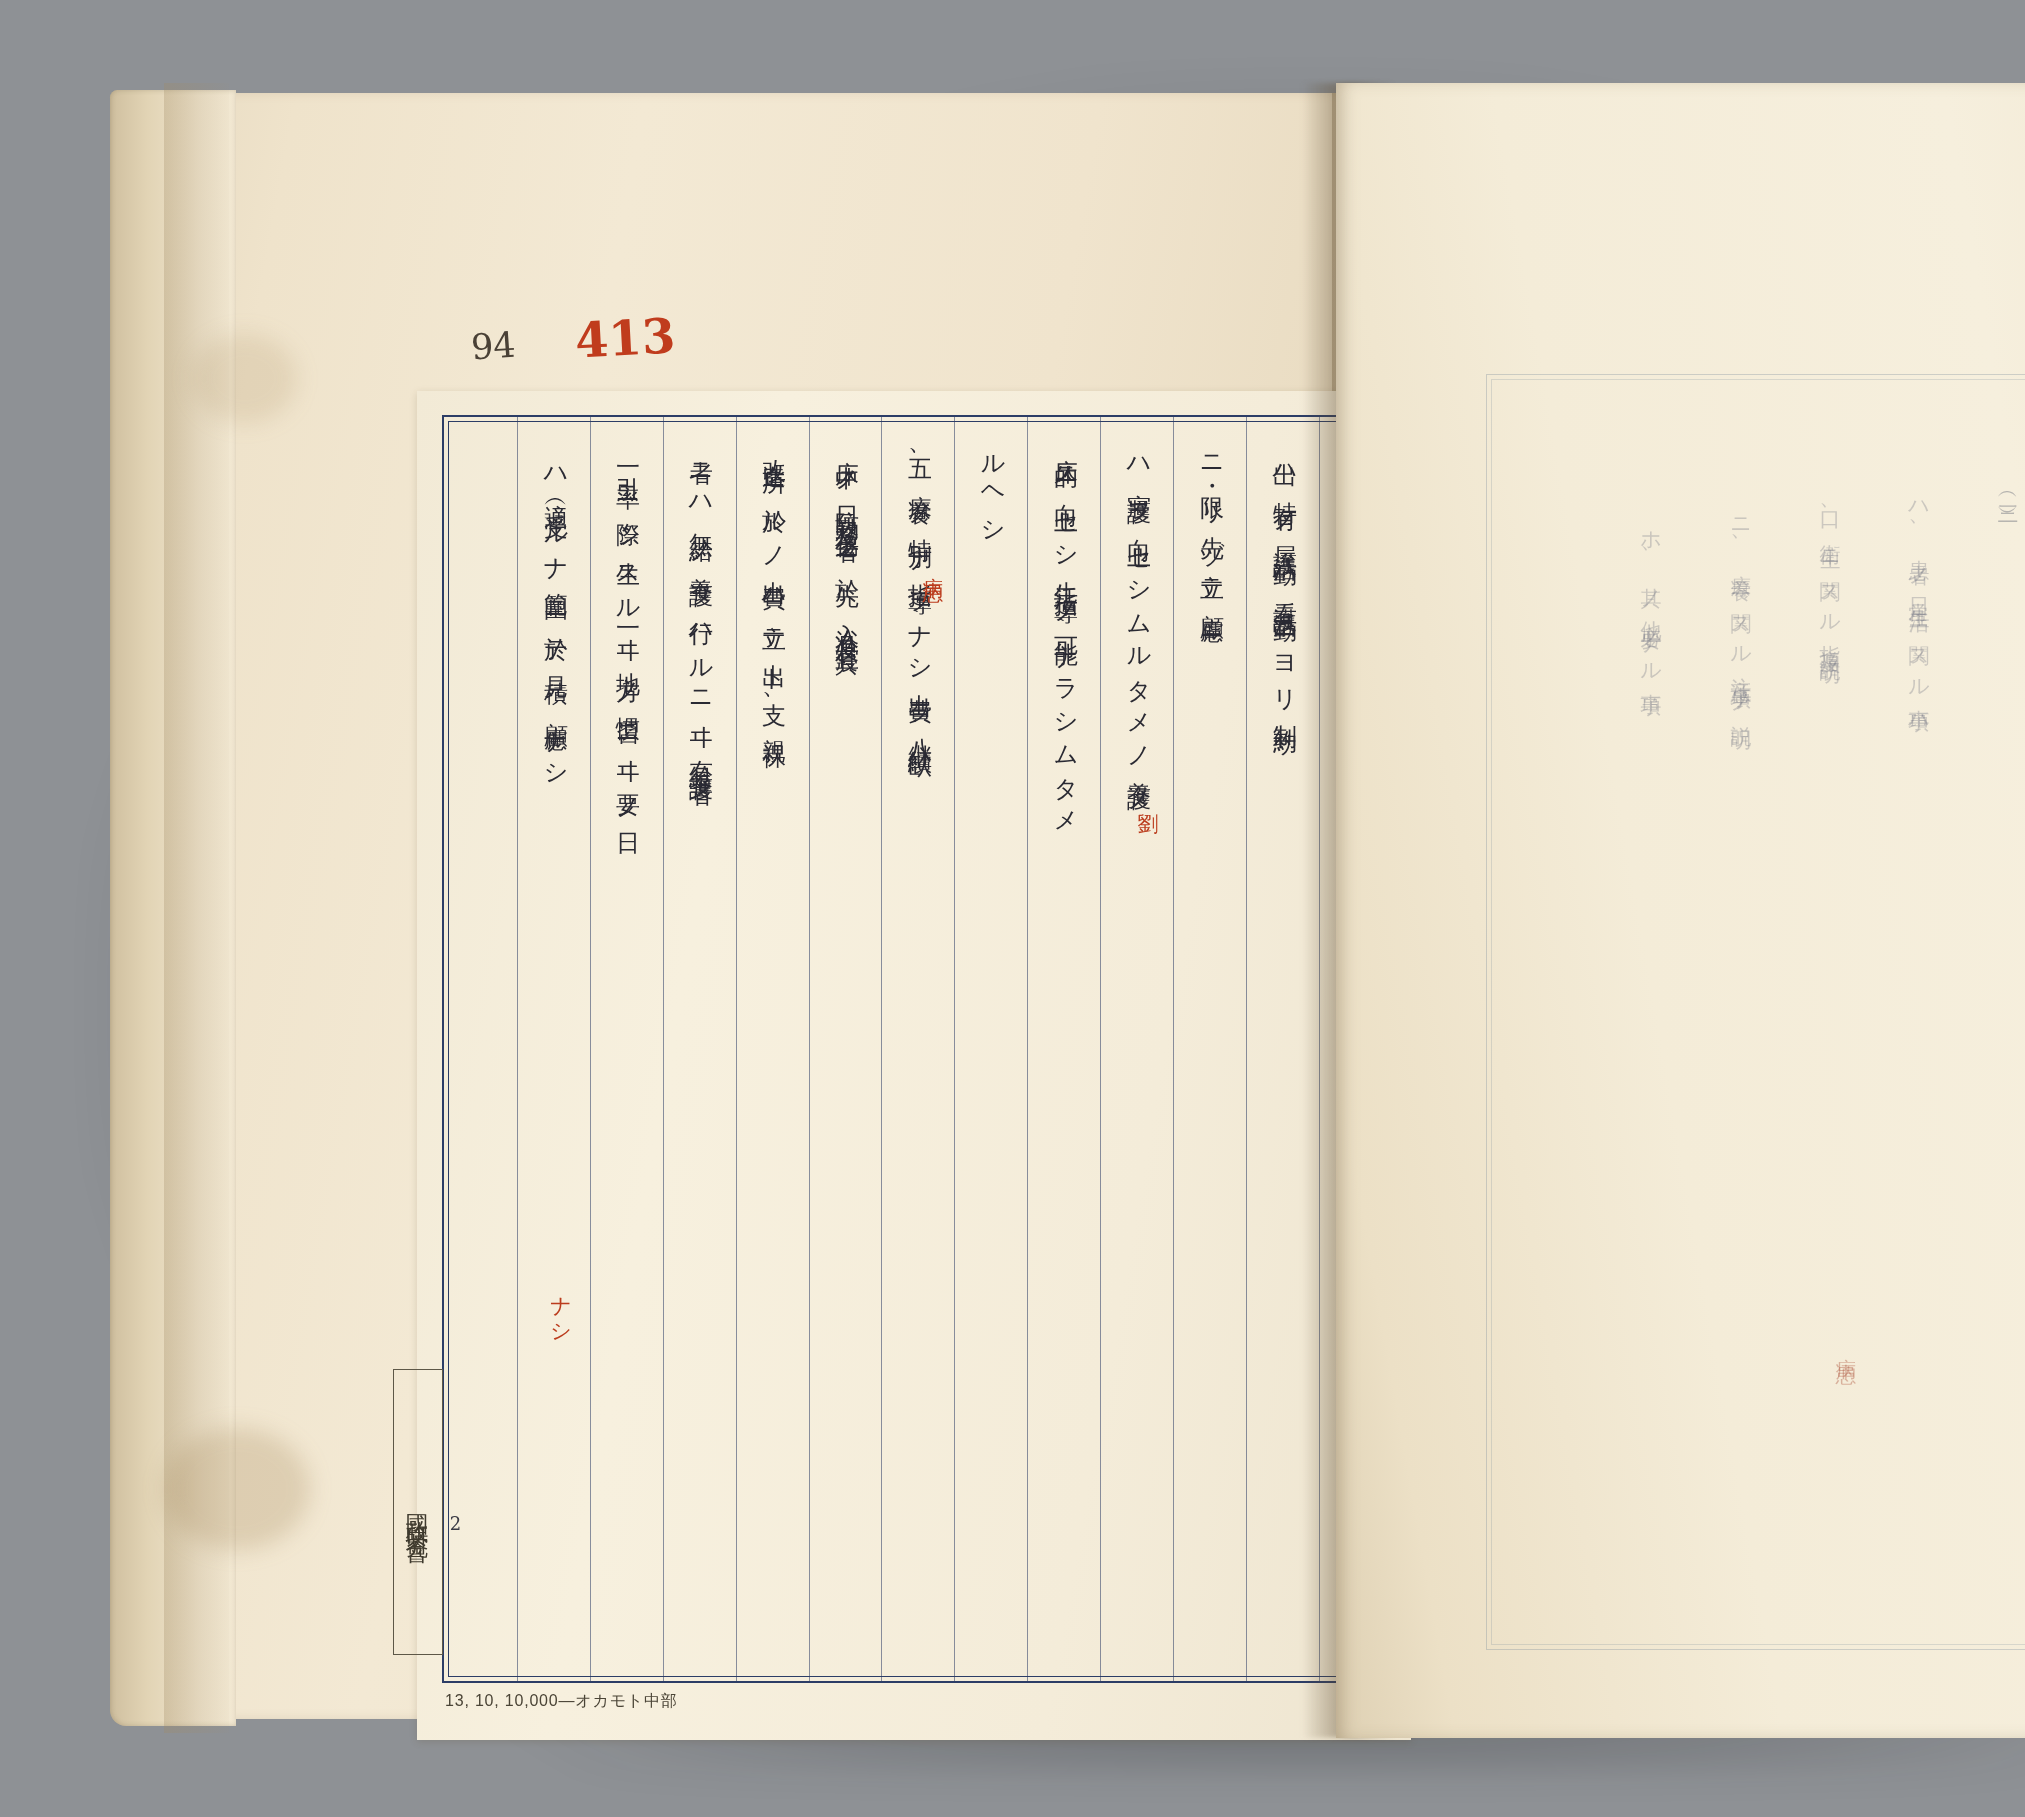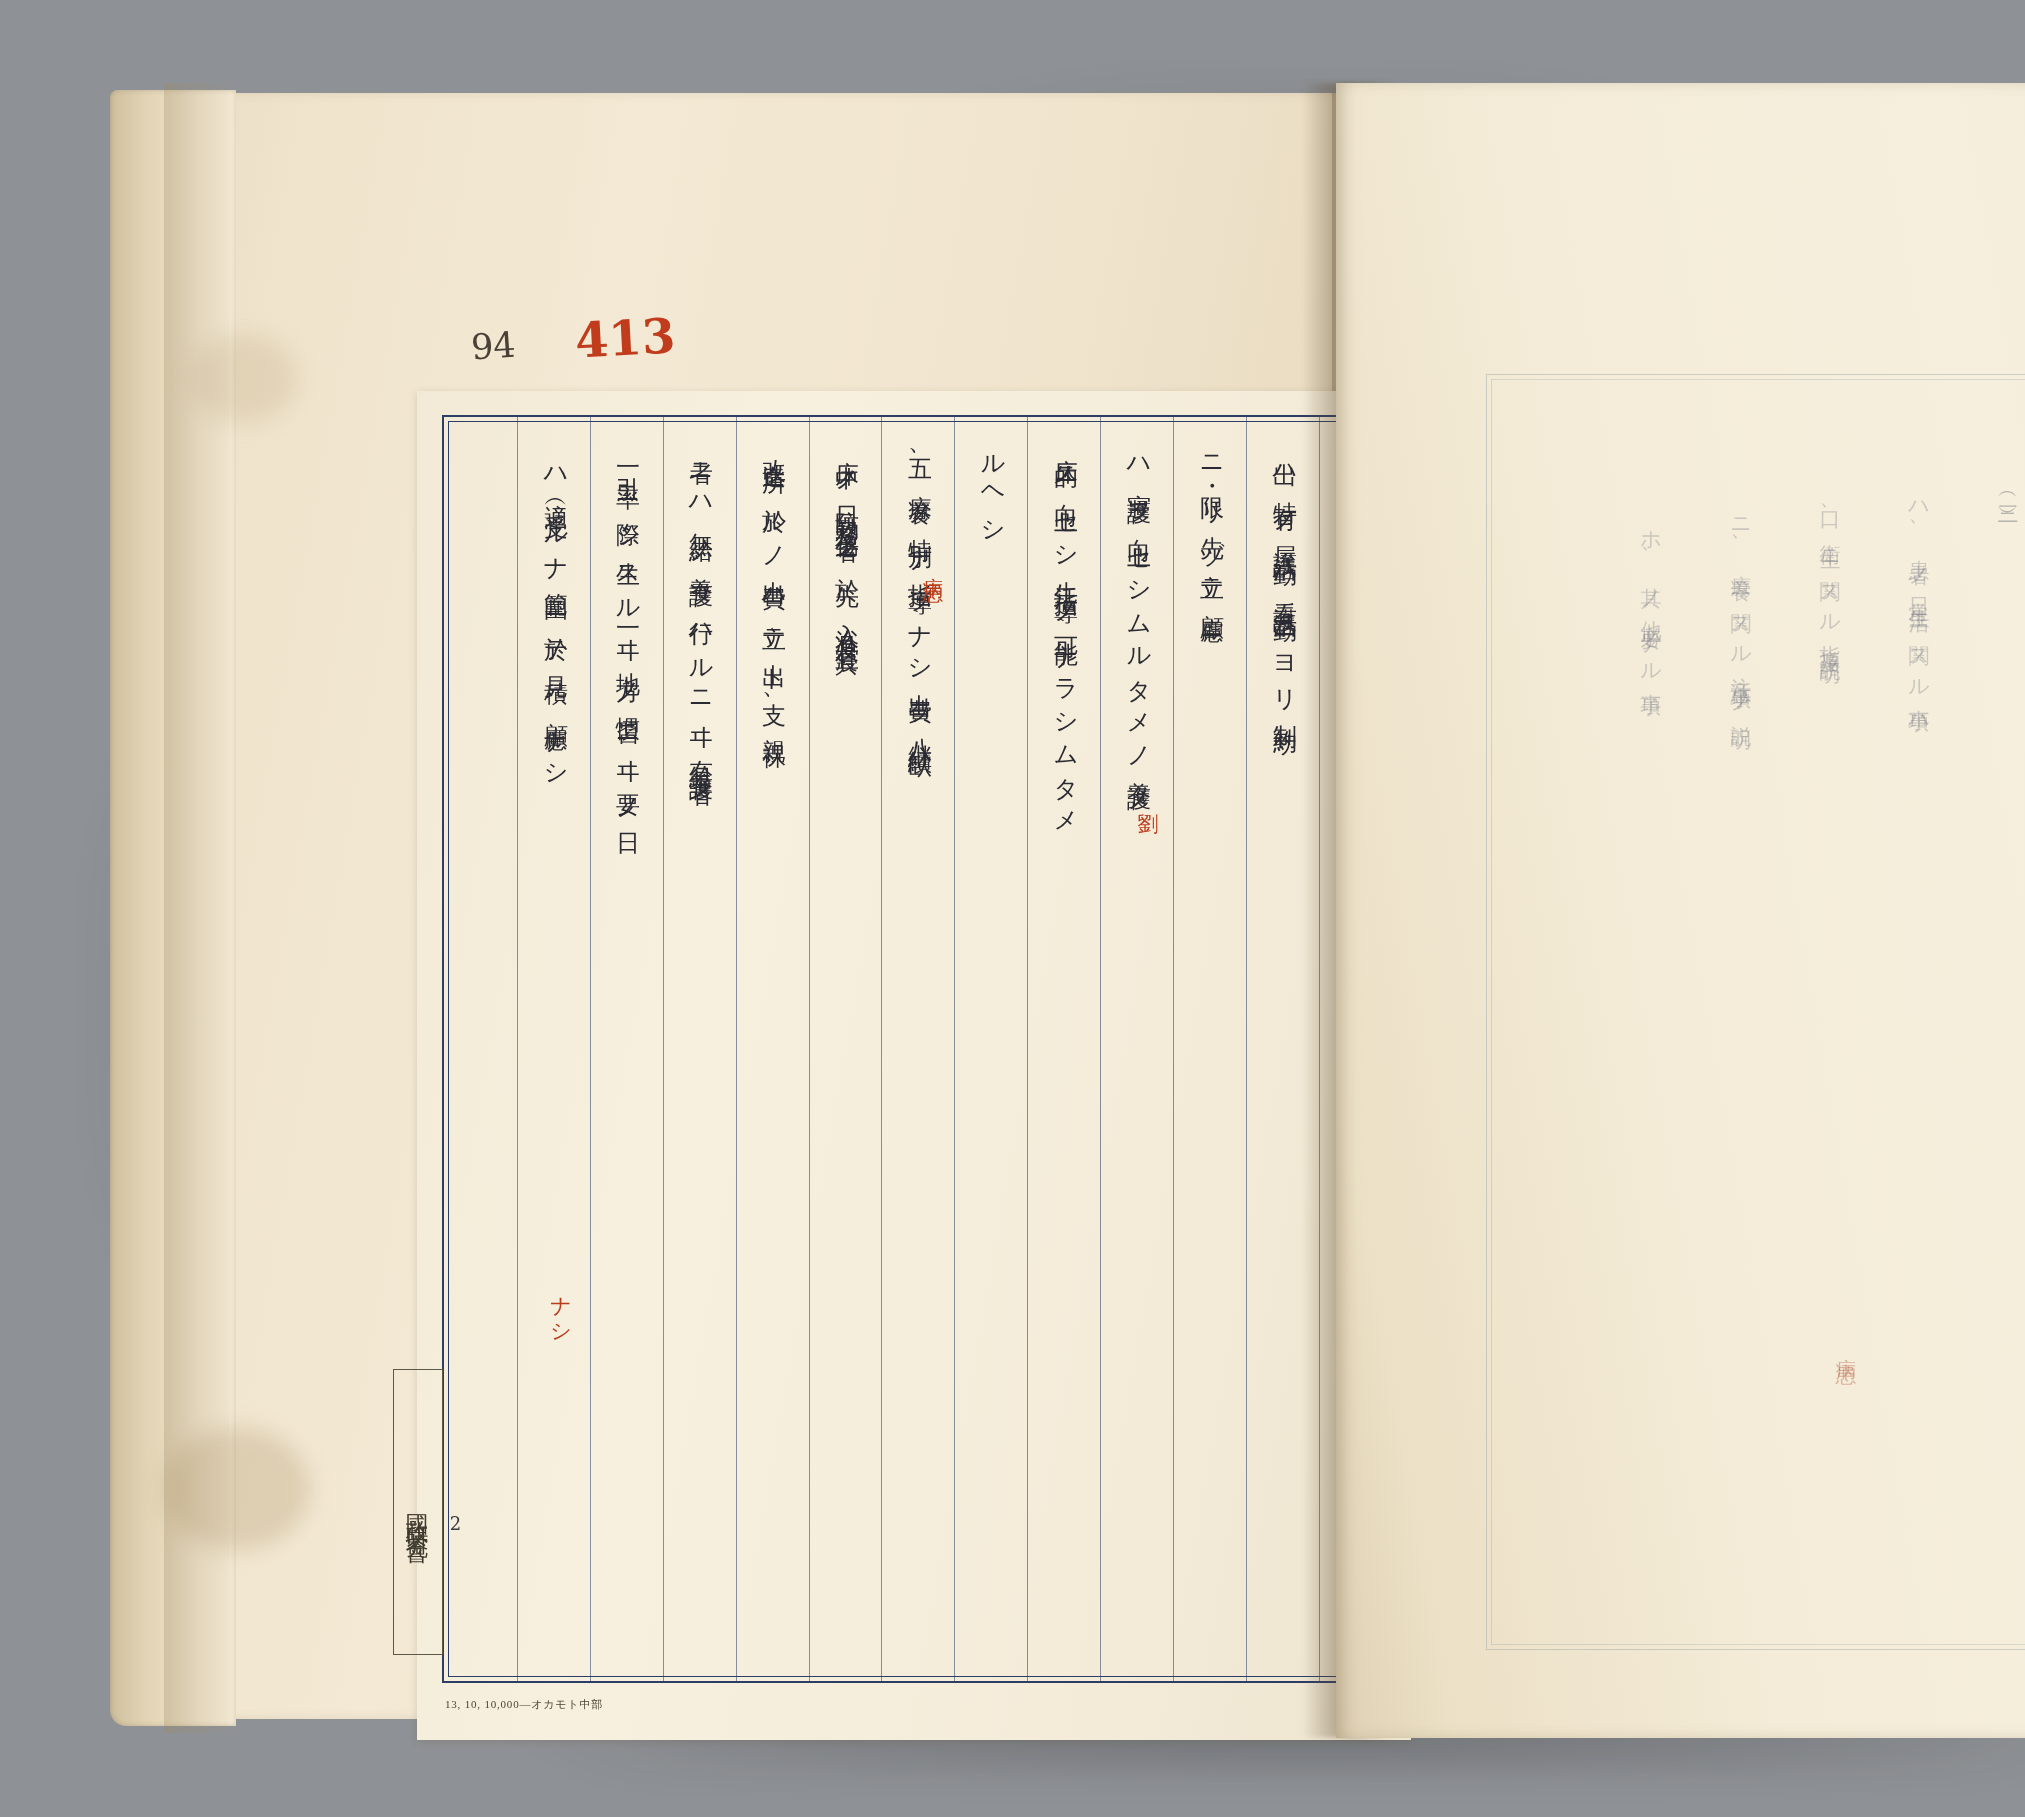--- a/index.html
+++ b/index.html
@@ -71,22 +71,22 @@
   }
   .ms-frame-inner{
     position:absolute;inset:3.6px;border:0.8px solid #2c3d66;
   }
   
   .cols{position:absolute;inset:0;}
   .cols i{position:absolute;top:0;bottom:0;width:0.8px;background:#2c3d66;opacity:.55;}
 
   
   .ms-footer{
-    position:absolute;left:28px;bottom:28px;font-size:11px;color:#4a4436;
-    letter-spacing:0.8px;font-family:Liberation Serif, serif;
+    position:absolute;left:28px;bottom:28px;font-size:16px;color:#4a4436;
+    letter-spacing:0.8px;font-family:Liberation Sans, sans-serif;
   }
   
   .pub-box{
     position:absolute;left:-24px;bottom:85px;width:48px;height:284px;
     border:1.2px solid #5d5747;display:flex;align-items:center;justify-content:center;
   }
   .pub-box span{
     writing-mode:vertical-rl;font-size:23px;color:#3f3a2e;letter-spacing:6.5px;
     font-family:"DejaVu Serif",serif;
   }

